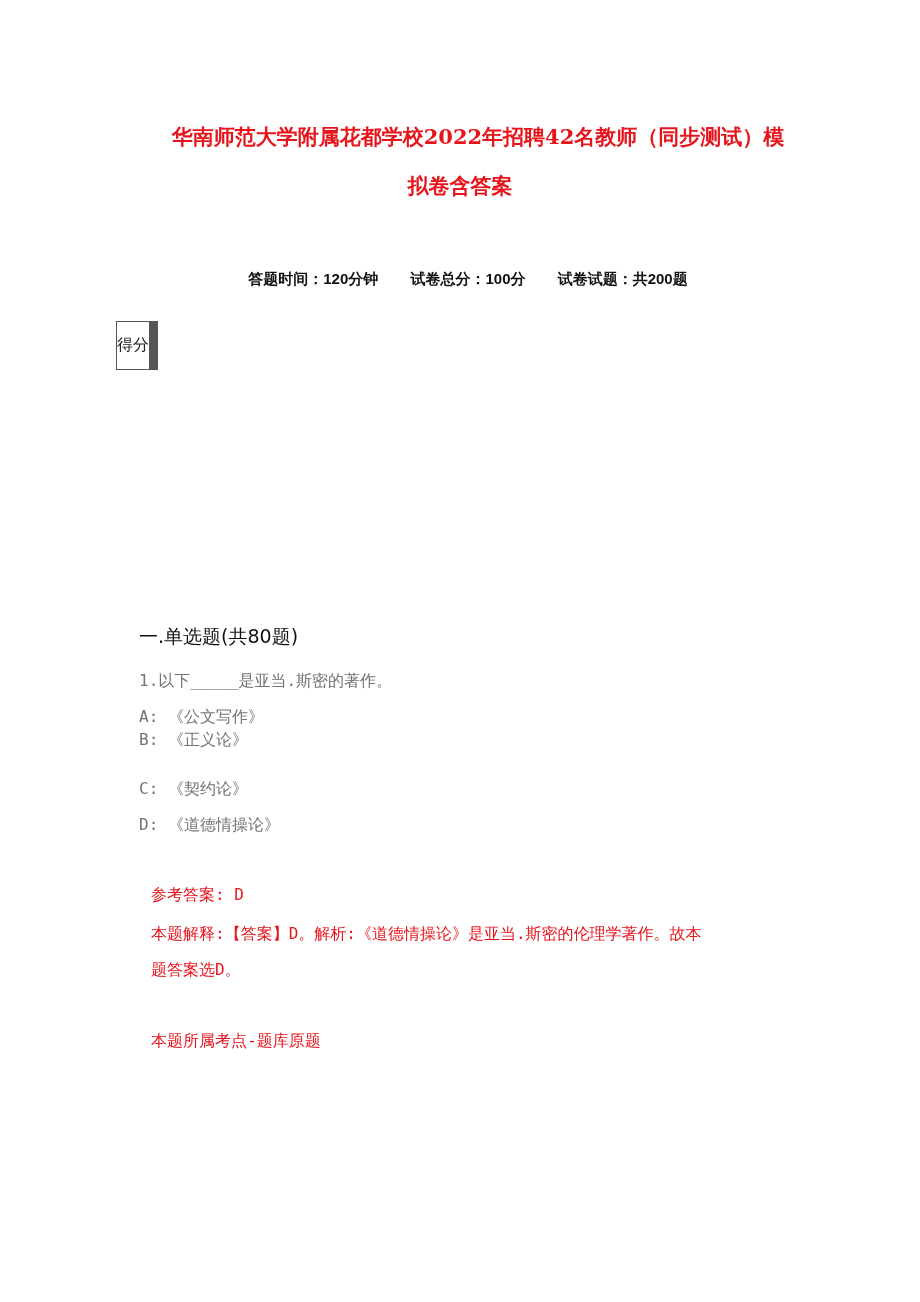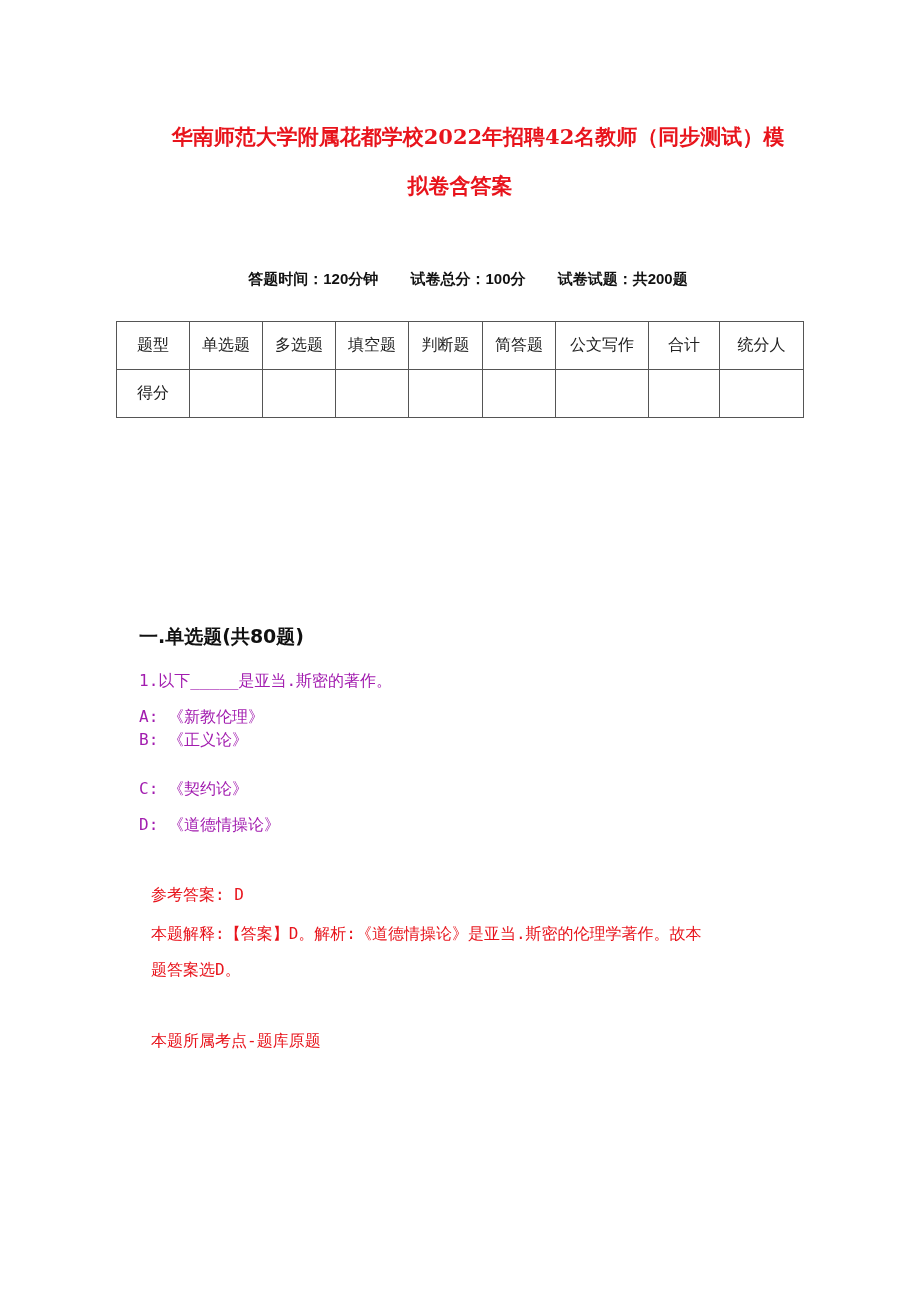--- a/index.html
+++ b/index.html
@@ -10,69 +10,58 @@
            font-family: "DejaVu Serif", "Liberation Serif", serif; }
   .t1 { top: 123px; padding-left: 18px; }
   .t2 { top: 172px; }
   .meta { position: absolute; top: 270px; left: 0; width: 920px; text-align: center;
           font-family: Liberation Sans, sans-serif; font-weight: bold;
           font-size: 15px; color: #111; padding-left: 8px; }
   .meta span { margin: 0 14px; }
   table.score { position: absolute; left: 116px; top: 321px; border-collapse: collapse;
                 font-family: "DejaVu Sans", "Liberation Sans", sans-serif; font-size: 16px; color: #222; }
   table.score td { border: 1.5px solid #555; text-align: center; height: 47px; padding: 0; }
-  .section { position: absolute; left: 139px; top: 624px; font-size: 19px; font-weight: bold;
+  .section { position: absolute; left: 139px; top: 624px; font-size: 19px; font-weight: normal;
              font-family: "DejaVu Sans", "Liberation Sans", sans-serif; color: #111; }
   .line { position: absolute; left: 139px; font-size: 16px;
-          font-family: "DejaVu Sans Mono", "Liberation Mono", monospace; color: #a21caf; }
+          font-family: "DejaVu Sans Mono", "Liberation Mono", monospace; color: #737373; }
   .red { color: #e8141c; margin-left: 12px; }
 </style>
 </head>
 <body>
 
 <div class="title t1">华南师范大学附属花都学校2022年招聘42名教师（同步测试）模</div>
 <div class="title t2">拟卷含答案</div>
 
 <div class="meta">
   <span>答题时间：120分钟</span>
   <span>试卷总分：100分</span>
   <span>试卷试题：共200题</span>
 </div>
 
 <table class="score">
   <tbody>
-      <tr>
-    <td style="width:72px">题型</td>
-    <td style="width:72px">单选题</td>
-    <td style="width:72px">多选题</td>
-    <td style="width:72px">填空题</td>
-    <td style="width:73px">判断题</td>
-    <td style="width:72px">简答题</td>
-    <td style="width:92px">公文写作</td>
-    <td style="width:70px">合计</td>
-    <td style="width:83px">统分人</td>
-  </tr>
   <tr>
     <td>得分</td>
     <td></td>
     <td></td>
     <td></td>
     <td></td>
     <td></td>
     <td></td>
     <td></td>
     <td></td>
   </tr>
 </tbody>
   </table>
 
 <div class="section">一.单选题(共80题)</div>
 
 <div class="line" style="top:671px">1.以下_____是亚当.斯密的著作。</div>
-<div class="line" style="top:707px">A: 《新教伦理》</div>
+<div class="line" style="top:707px">A: 《公文写作》</div>
 <div class="line" style="top:730px">B: 《正义论》</div>
 <div class="line" style="top:779px">C: 《契约论》</div>
 <div class="line" style="top:815px">D: 《道德情操论》</div>
 
 <div class="line red" style="top:885px">参考答案: D</div>
 <div class="line red" style="top:924px">本题解释:【答案】D。解析:《道德情操论》是亚当.斯密的伦理学著作。故本</div>
 <div class="line red" style="top:960px">题答案选D。</div>
 <div class="line red" style="top:1031px">本题所属考点-题库原题</div>
 
 </body></html>

